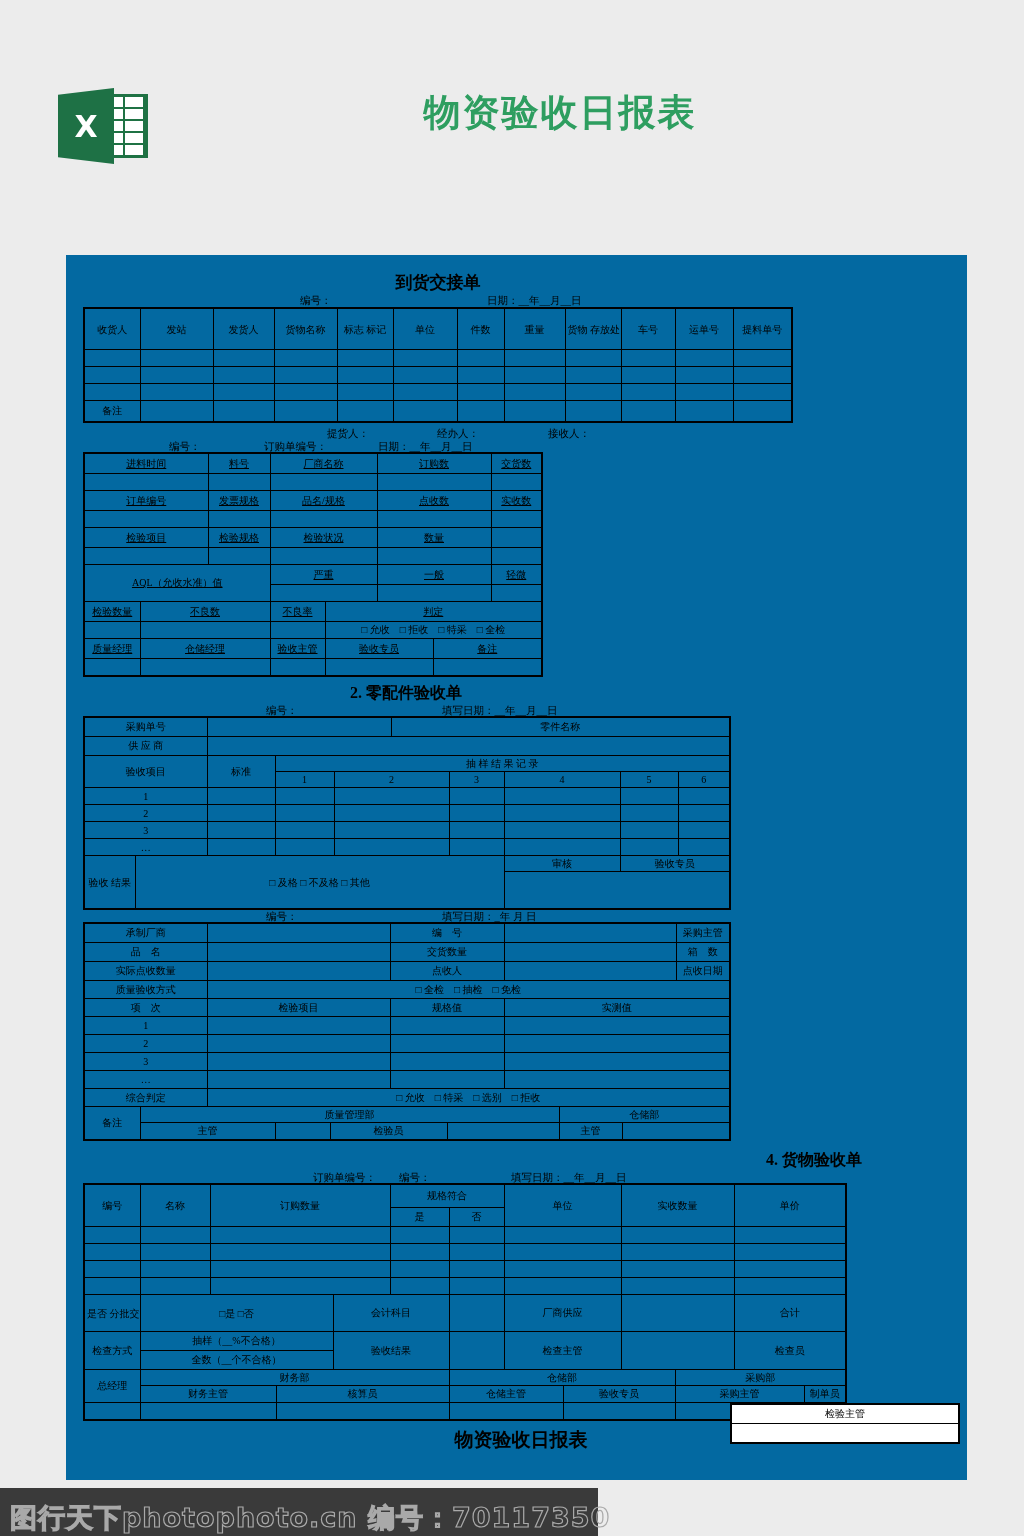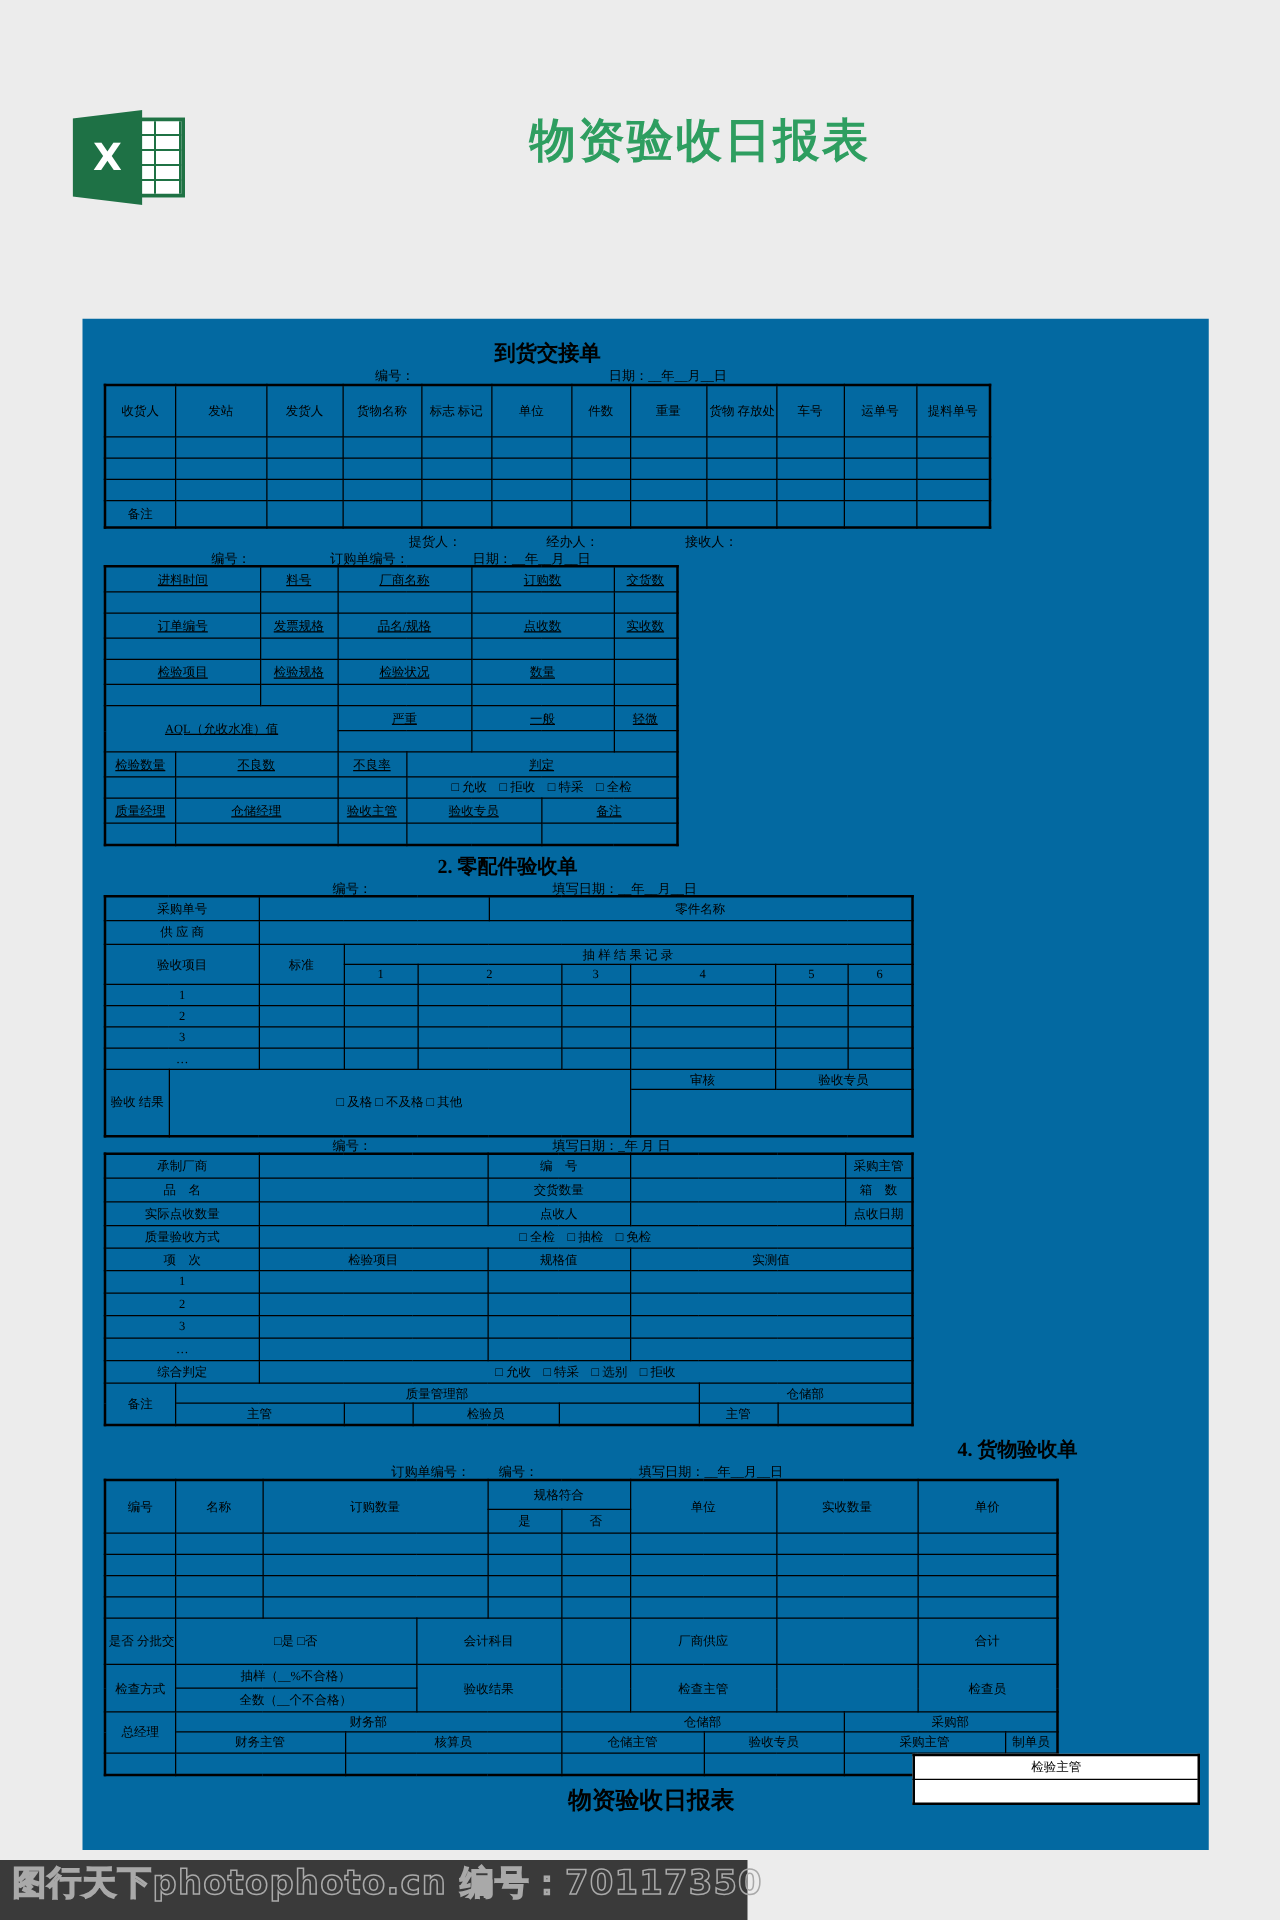--- a/index.html
+++ b/index.html
@@ -43,21 +43,21 @@
   tr.h22 td{height:22px;} tr.h36 td{height:36px;} tr.h40 td{height:40px;}
   .hdr-bottom td{vertical-align:bottom;padding-bottom:2px;margin-left:48px;}
 
   
   .insp-box{position:absolute;left:664px;top:1148px;border-collapse:collapse;table-layout:fixed;
             font-size:10px;border:2px solid #000;background:#fff;}
   .insp-box td{border:1px solid #000;height:16px;text-align:center;}
 
   
   .footer-bar{position:absolute;left:0;top:1488px;width:598px;height:48px;background:#3a3a3a;
-              display:flex;align-items:flex-start;}
+              display:flex;align-items:flex-end;}
   .footer-text{margin-left:10px;font-family:"DejaVu Sans",sans-serif;font-size:27px;font-weight:bold;
                color:rgba(0,0,0,0);-webkit-text-stroke:1.2px #a9a9a9;letter-spacing:1px;white-space:nowrap;}
 </style>
 </head>
 <body>
 
 <div class="top-header">
   <div class="xl-icon">
     <div class="xl-sheet"></div>
     <div class="xl-fold">

